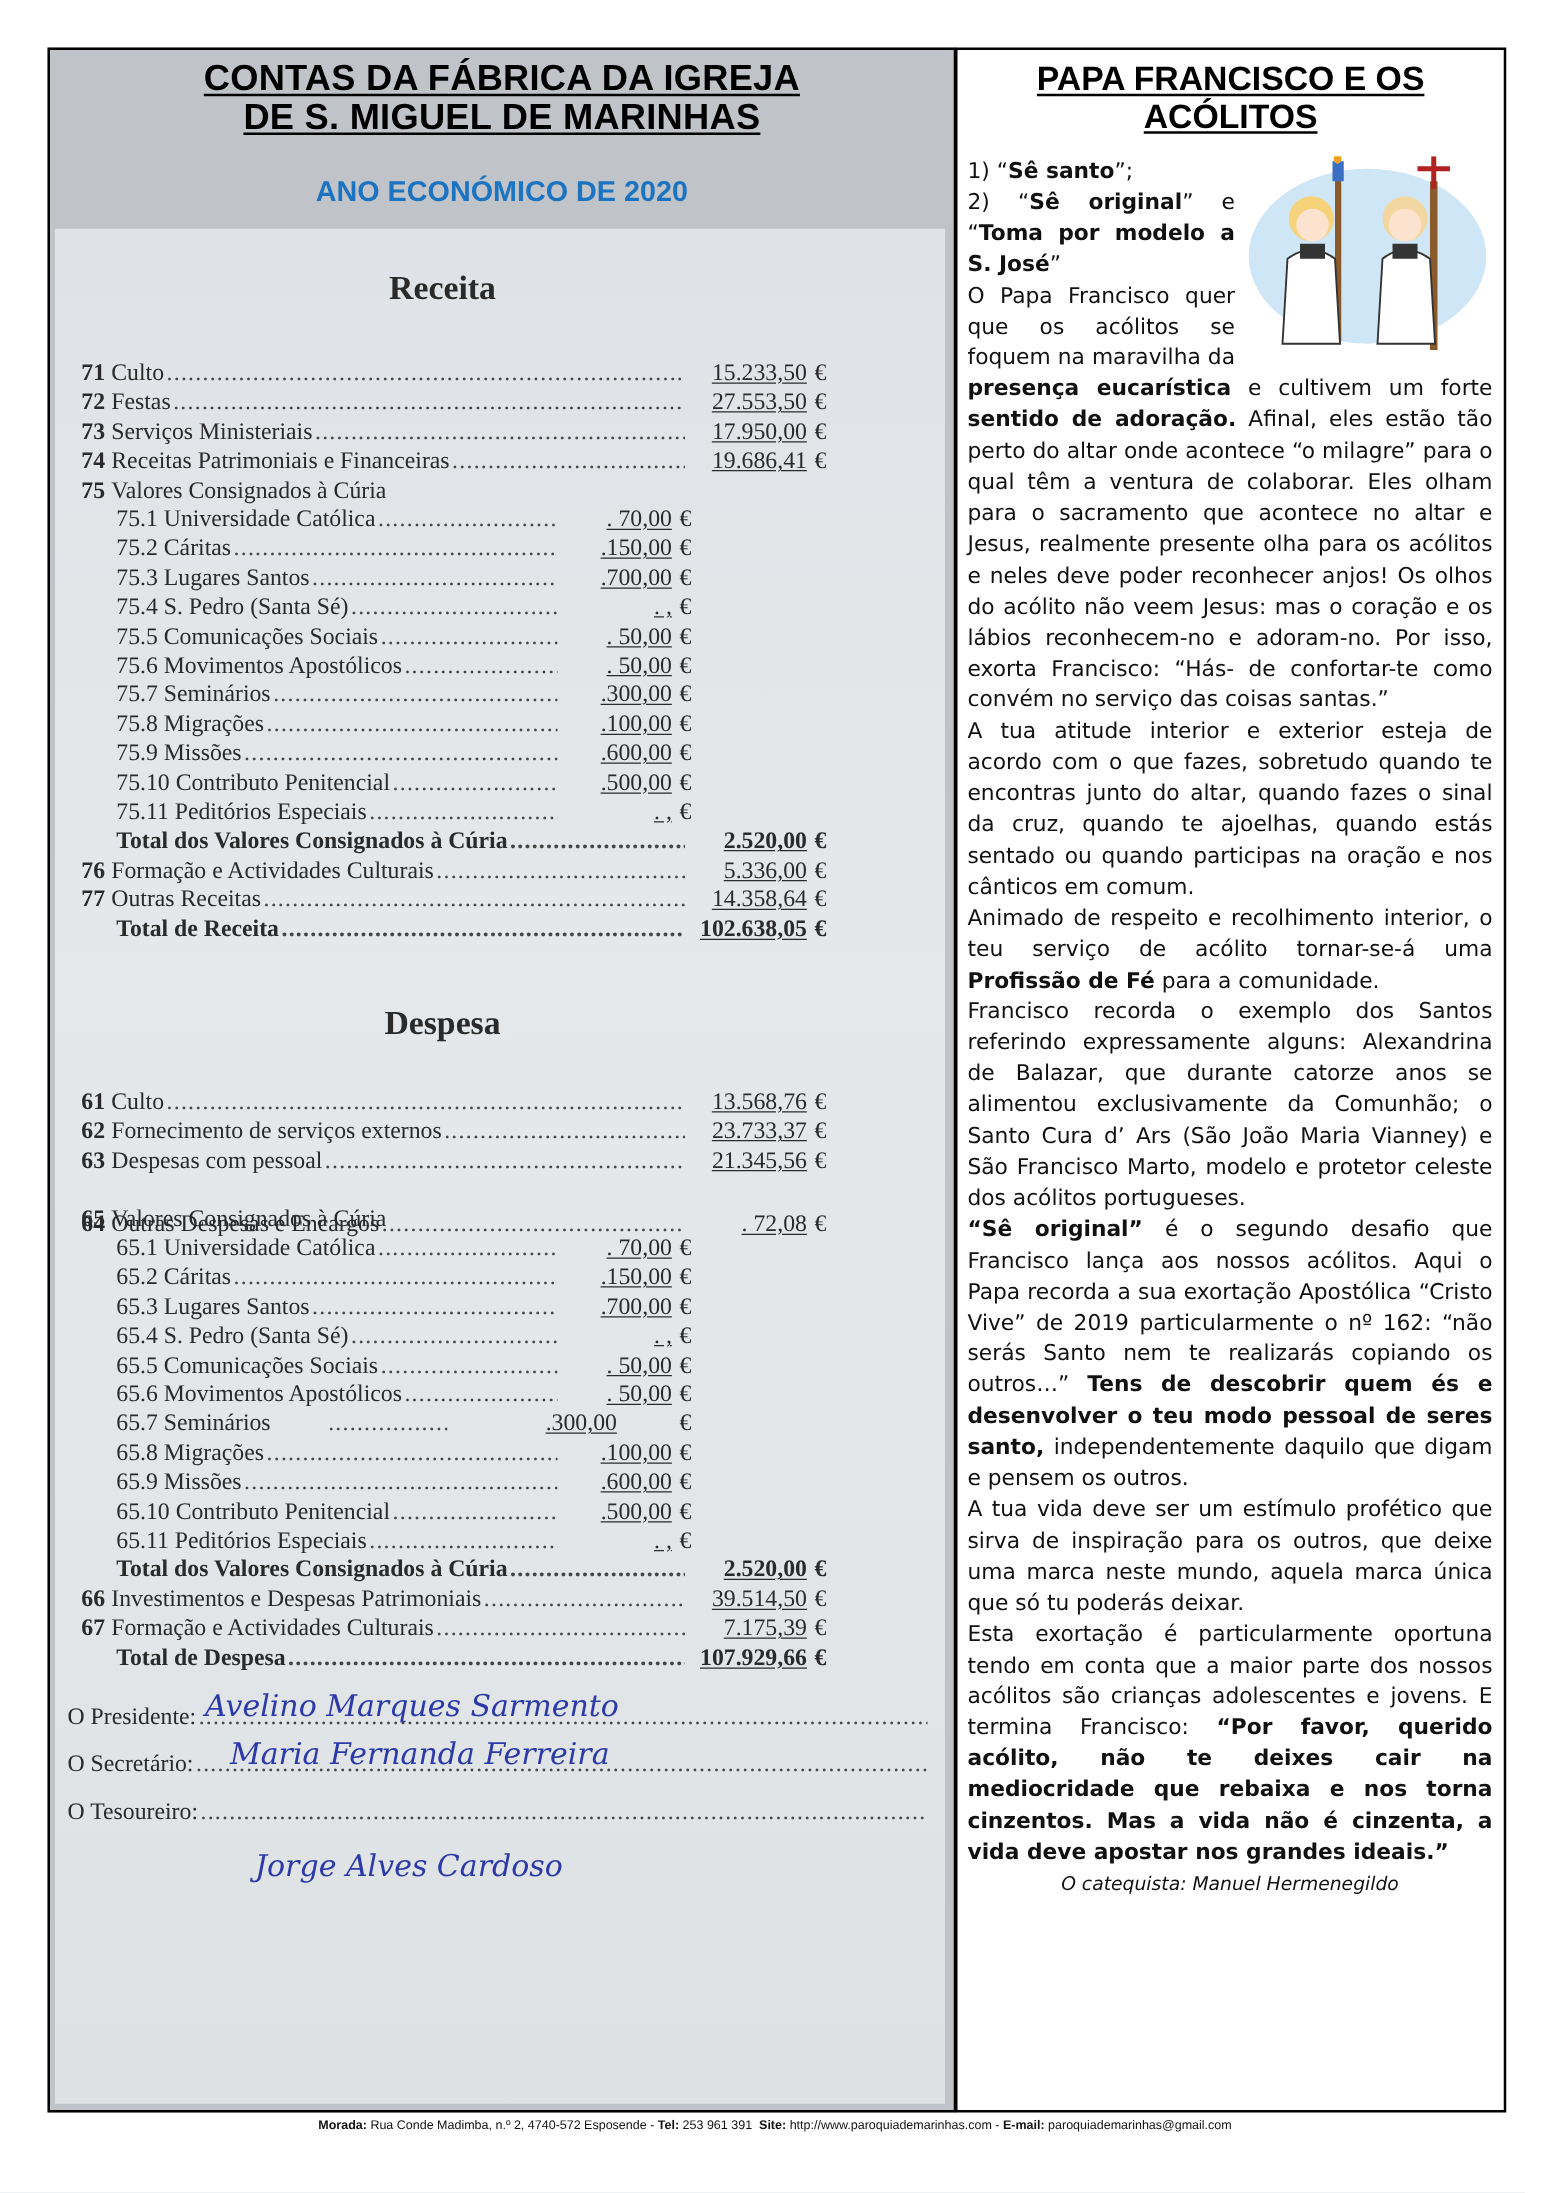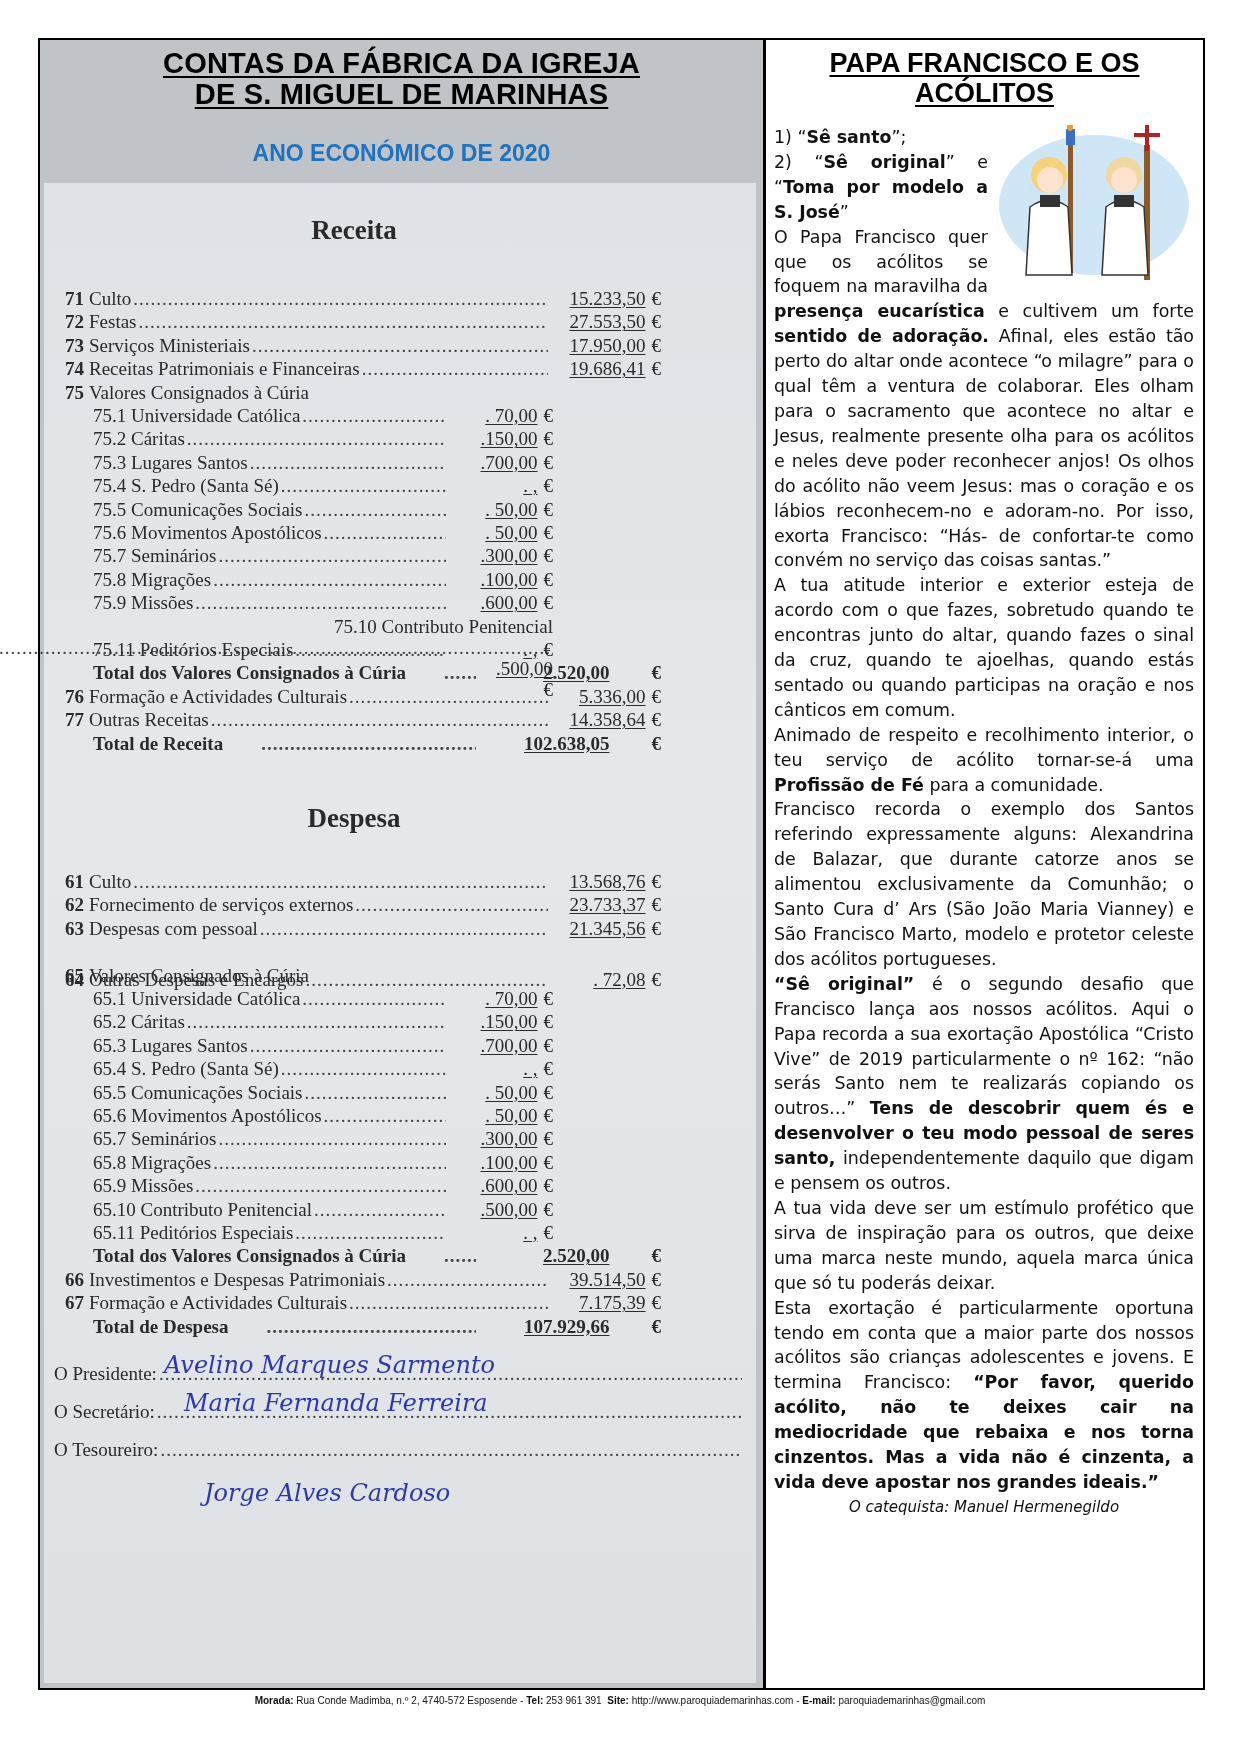--- a/index.html
+++ b/index.html
@@ -8,21 +8,21 @@
   .right-panel{position:absolute;left:764px;top:38px;width:437px;height:1648px;border:2px solid #000;background:#fff;}
   .lp-title{font-family:"Liberation Sans",sans-serif;font-weight:bold;font-size:29px;line-height:31px;text-align:center;margin-top:8px;letter-spacing:0.2px;}
   .lp-title span{text-decoration:underline;text-decoration-thickness:2px;text-underline-offset:3px;}
   .lp-year{color:#1b73c2;font-weight:bold;font-size:23px;text-align:center;margin-top:30px;}
   .photo{position:absolute;left:4px;top:143px;width:712px;height:1500px;background:linear-gradient(180deg,#dfe3e7 0%,#e4e8ea 40%,#e2e6e8 70%,#dde1e4 100%);}
   .sheet{font-family:"Liberation Serif",serif;color:#2a2a2a;}
   .sec-title{position:absolute;left:0;width:620px;text-align:center;font-weight:bold;font-size:27px;}
   .row{position:absolute;left:21px;font-size:19px;line-height:21px;white-space:nowrap;display:flex;align-items:flex-end;}
   .row .num{font-weight:bold;margin-right:5px;}
   .row.sub{left:49px;}
-  .row.total{left:49px;font-weight:bold;gap:36px;}
+  .row.total{left:49px;font-weight:bold;}
   .dots{overflow:hidden;flex:1;letter-spacing:1px;color:#444;margin:0 2px;}
   .amt{text-decoration:underline;text-underline-offset:2px;display:inline-block;text-align:right;}
   .eur{margin-left:6px;}
   .sig-row{position:absolute;left:10px;font-size:19px;width:690px;display:flex;}
   .sig{position:absolute;font-family:"DejaVu Serif",serif;font-style:italic;color:#2b3aa8;font-size:24px;white-space:nowrap;}
   .rp-title{font-family:"Liberation Sans",sans-serif;font-weight:900;font-size:27px;line-height:30px;text-align:center;margin-top:8px;}
   .rp-title span{text-decoration:underline;text-decoration-thickness:2px;text-underline-offset:3px;}
   .rp-body{position:absolute;left:8px;top:85px;width:420px;font-family:"DejaVu Sans",sans-serif;font-size:17.4px;line-height:24.9px;text-align:justify;color:#111;}
   .rp-body b{font-weight:bold;}
   .clipart{float:right;width:200px;height:155px;margin:0 0 0 6px;}
@@ -123,21 +123,21 @@
           <span class="dots">........................................................................................................................................................................................................</span>
           <span class="amt" style="min-width: 90px;">.100,00</span>
           <span class="eur">€</span>
         </div>
         <div class="row sub" style="top: 409.2px; width: 460px;">
           <span>75.9 Missões</span>
           <span class="dots">........................................................................................................................................................................................................</span>
           <span class="amt" style="min-width: 90px;">.600,00</span>
           <span class="eur">€</span>
         </div>
-        <div class="row sub" style="top: 432.6px; width: 460px; flex-direction: column;">
+        <div class="row sub" style="top: 432.6px; width: 460px;">
           <span>75.10 Contributo Penitencial</span>
           <span class="dots">........................................................................................................................................................................................................</span>
           <span class="amt" style="min-width: 90px;">.500,00</span>
           <span class="eur">€</span>
         </div>
         <div class="row sub" style="top: 456px; width: 460px;">
           <span>75.11 Peditórios Especiais</span>
           <span class="dots">........................................................................................................................................................................................................</span>
           <span class="amt" style="min-width: 90px;">.   ,</span>
           <span class="eur">€</span>
@@ -231,21 +231,21 @@
           <span class="dots">........................................................................................................................................................................................................</span>
           <span class="amt" style="min-width: 90px;">. 50,00</span>
           <span class="eur">€</span>
         </div>
         <div class="row sub" style="top: 922px; width: 460px;">
           <span>65.6 Movimentos Apostólicos</span>
           <span class="dots">........................................................................................................................................................................................................</span>
           <span class="amt" style="min-width: 90px;">. 50,00</span>
           <span class="eur">€</span>
         </div>
-        <div class="row sub" style="top: 945.4px; width: 460px;">
+        <div class="row sub" style="top: 945.4px; width: 460px; gap: 44px;">
           <span>65.7 Seminários</span>
           <span class="dots">........................................................................................................................................................................................................</span>
           <span class="amt" style="min-width: 90px;">.300,00</span>
           <span class="eur">€</span>
         </div>
         <div class="row sub" style="top: 968.8px; width: 460px;">
           <span>65.8 Migrações</span>
           <span class="dots">........................................................................................................................................................................................................</span>
           <span class="amt" style="min-width: 90px;">.100,00</span>
           <span class="eur">€</span>

